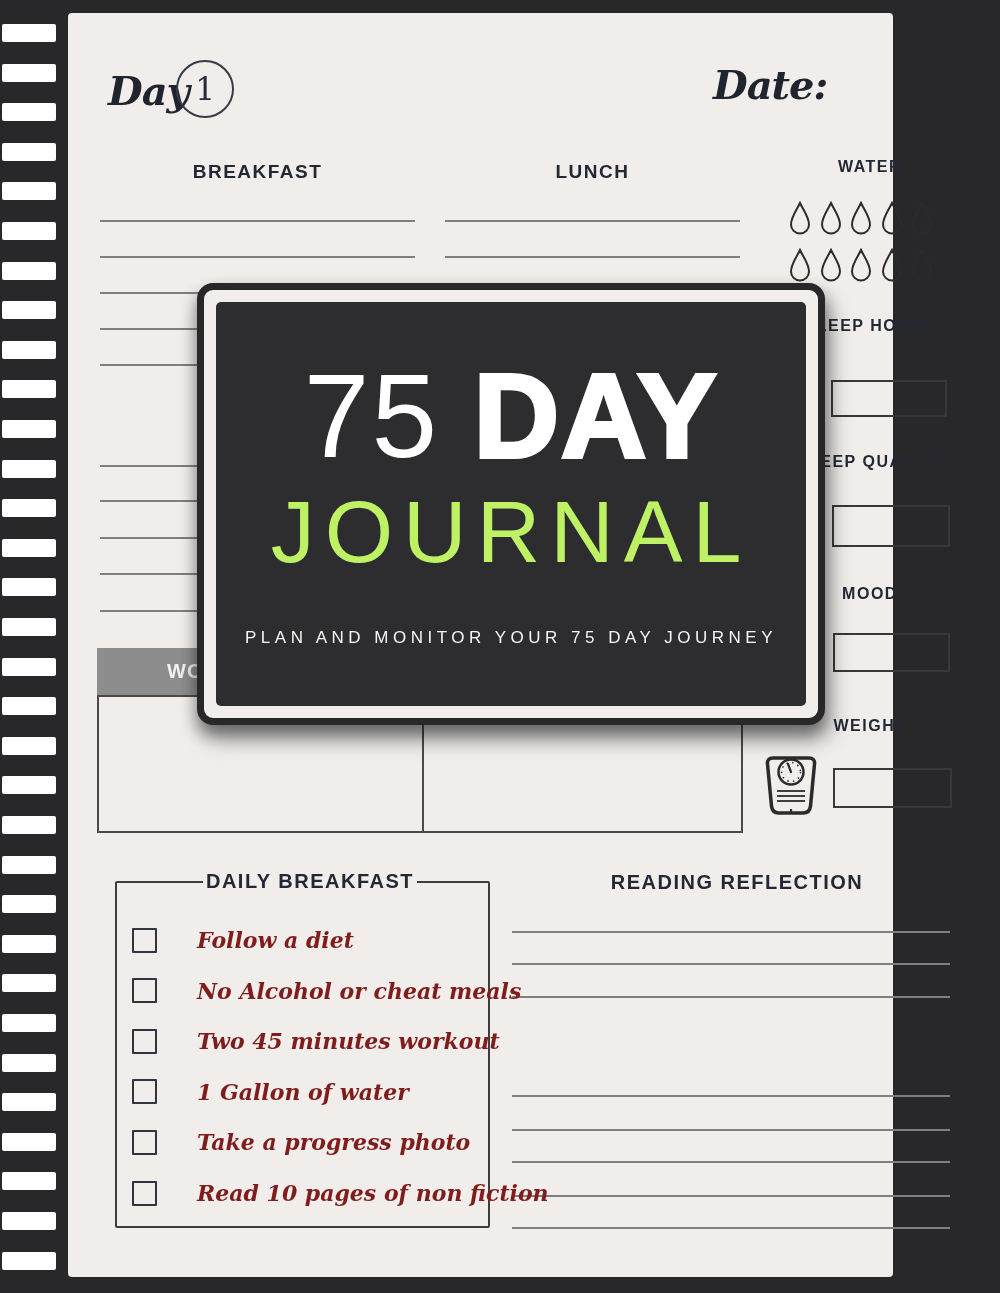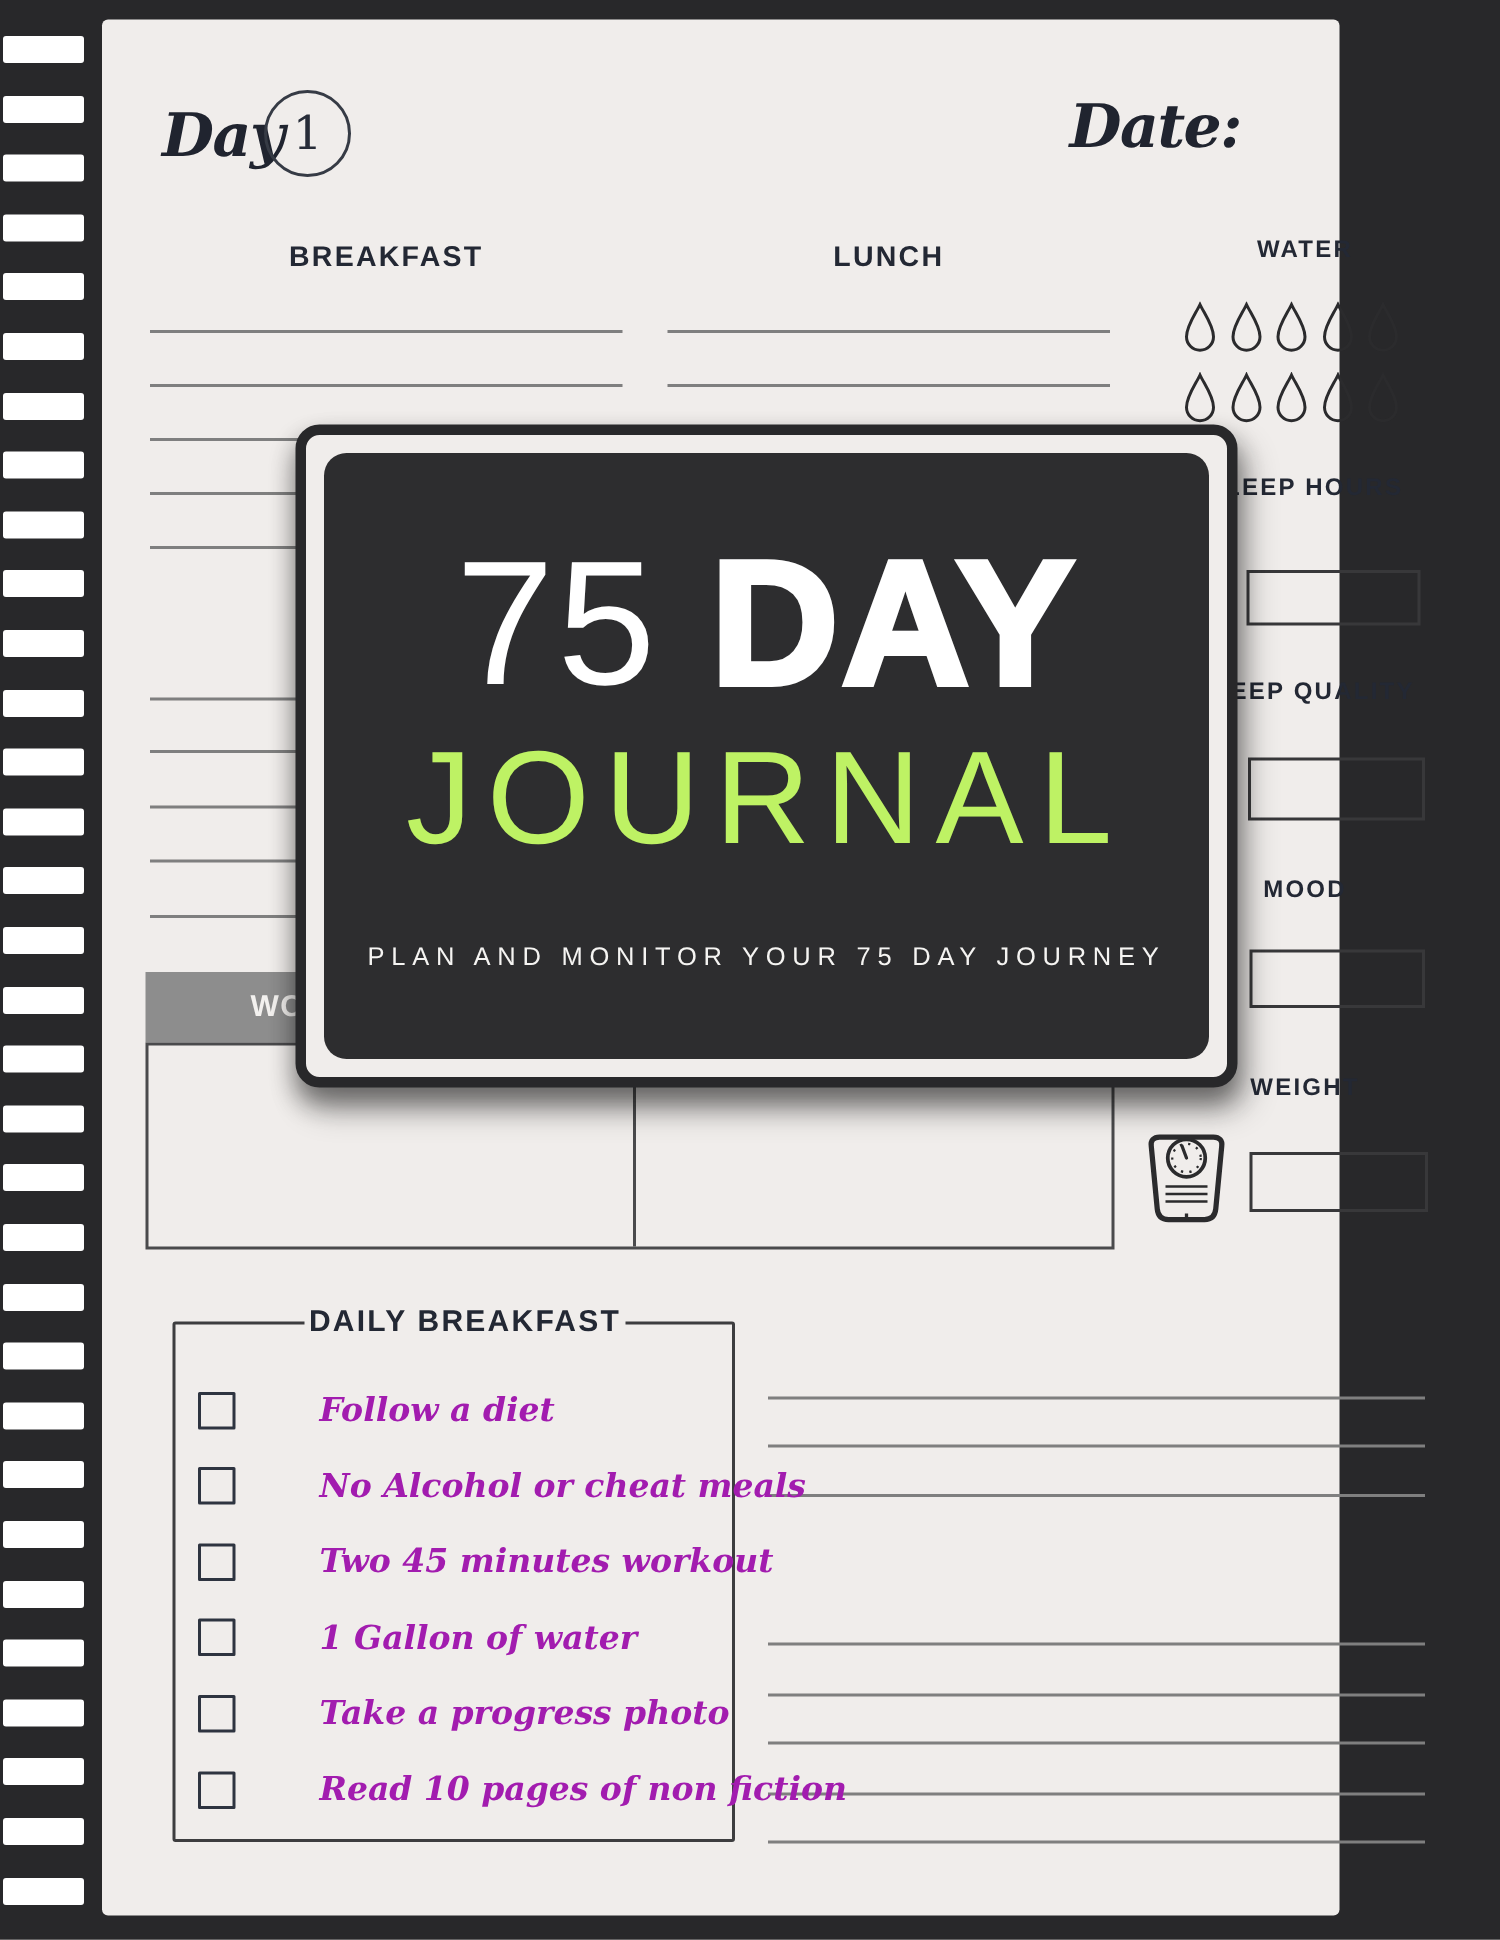--- a/index.html
+++ b/index.html
@@ -35,33 +35,33 @@
   
   .wk-bar{position:absolute;left:29px;top:635px;width:325px;height:47px;background:var(--wk-bg);}
   .wk-bar span{display:inline-block;margin-left:70px;line-height:47px;color:#f3f1ef;font-weight:bold;font-size:20px;letter-spacing:1px;}
   .wk-table{position:absolute;left:29px;top:682px;width:646px;height:138px;border:2px solid #4a4a4c;}
   .wk-div{position:absolute;left:323px;top:0;width:2px;height:100%;background:#4a4a4c;}
 
   
   .overlay{position:absolute;left:129px;top:270px;width:628px;height:442px;background:var(--page-bg);
     border:7px solid var(--dark);border-radius:16px;padding:12px;z-index:10;
     box-shadow:0 10px 16px rgba(15,15,15,.45), 6px 14px 22px rgba(15,15,15,.3);}
-  .overlay-inner{width:100%;height:100%;background:var(--cover);border-radius:15px;display:flex;flex-direction:column;align-items:center;justify-content:center;}
+  .overlay-inner{width:100%;height:100%;background:var(--cover);border-radius:5px;display:flex;flex-direction:column;align-items:center;justify-content:center;}
   .cover-title{color:#fff;font-size:118px;line-height:.95;letter-spacing:2px;white-space:nowrap;}
   .cover-title .thin{font-weight:400;}
   .cover-title .heavy{font-weight:bold;-webkit-text-stroke:4px #fff;}
   .cover-title2{color:#bef264;font-size:88px;font-weight:400;letter-spacing:10px;line-height:1;margin-top:16px;white-space:nowrap;}
   .cover-sub{color:#f5f4f2;font-size:17px;letter-spacing:4.5px;margin-top:52px;white-space:nowrap;}
 
   
   .cl-box{position:absolute;left:47px;top:868px;width:375px;height:347px;border:2px solid #3d3d3f;border-radius:2px;}
   .cl-title{position:absolute;left:135px;top:856px;width:214px;text-align:center;background:var(--page-bg);font-weight:bold;font-size:20px;letter-spacing:1.5px;color:var(--heading);padding:1px 0;}
   .cl-row{position:absolute;left:64px;height:30px;display:flex;align-items:center;}
   .cl-check{width:25px;height:25px;border:2.5px solid #2e3440;border-radius:1px;flex:none;}
-  .cl-text{margin-left:56px;font-family:"DejaVu Serif",serif;font-style:italic;font-weight:bold;font-size:22px;color:#a21caf;white-space:nowrap;}
+  .cl-text{margin-left:40px;font-family:"DejaVu Serif",serif;font-style:italic;font-weight:bold;font-size:22px;color:#7f1d1d;white-space:nowrap;}
 
   .scale-icon{position:absolute;left:695px;top:740px;width:56px;height:64px;}
 </style>
 </head>
 <body>
 
 <div class="canvas">
   <div id="rings">
       <div class="ring" style="top: 24px;"></div>
       <div class="ring" style="top: 63.6px;"></div>
@@ -217,15 +217,16 @@
         <div class="cl-row" style="top: 1114px;">
           <div class="cl-check"></div>
           <span class="cl-text">Take a progress photo</span>
         </div>
         <div class="cl-row" style="top: 1165px;">
           <div class="cl-check"></div>
           <span class="cl-text">Read 10 pages of non fiction</span>
         </div>
       </div>
 
+    <div class="sec-title t20" style="left:444px;top:858px;width:450px;">READING REFLECTION</div>
 
   </div>
 </div>
 
 </body></html>

